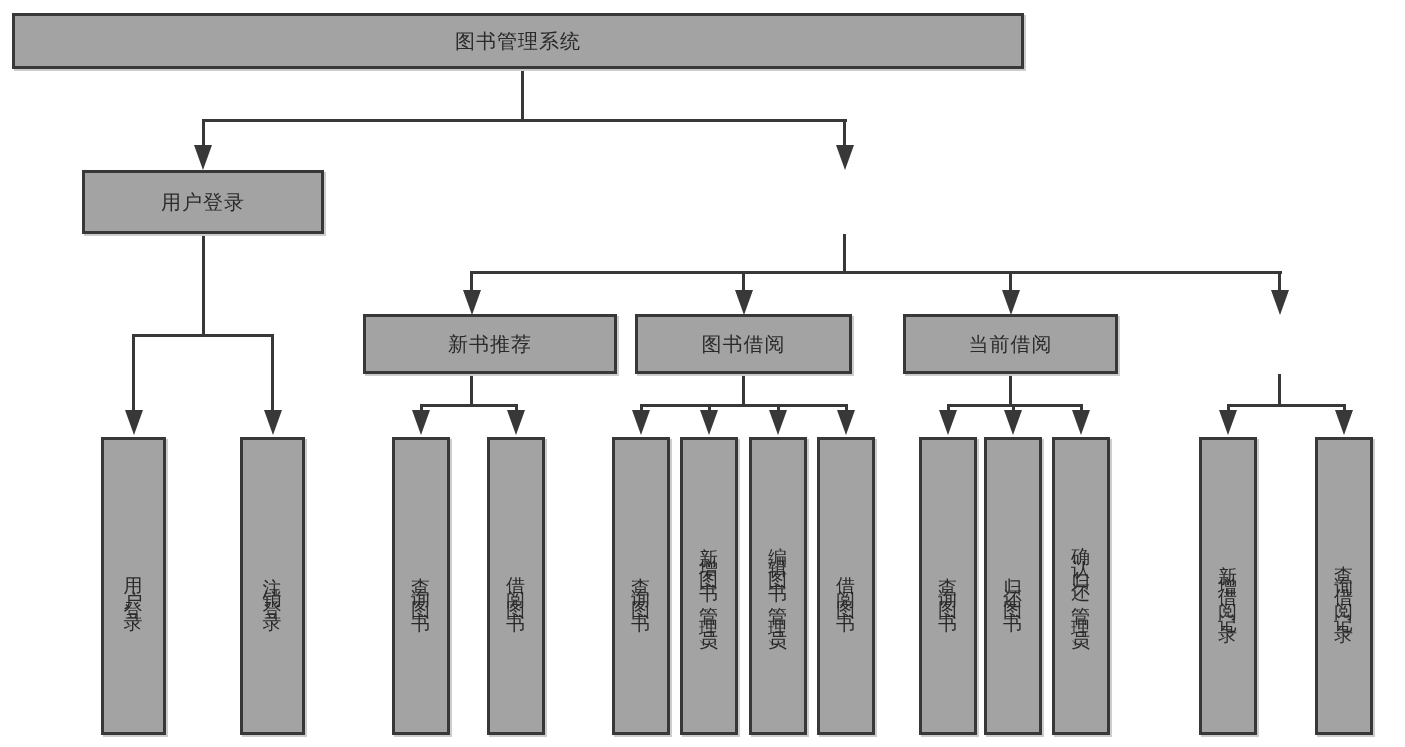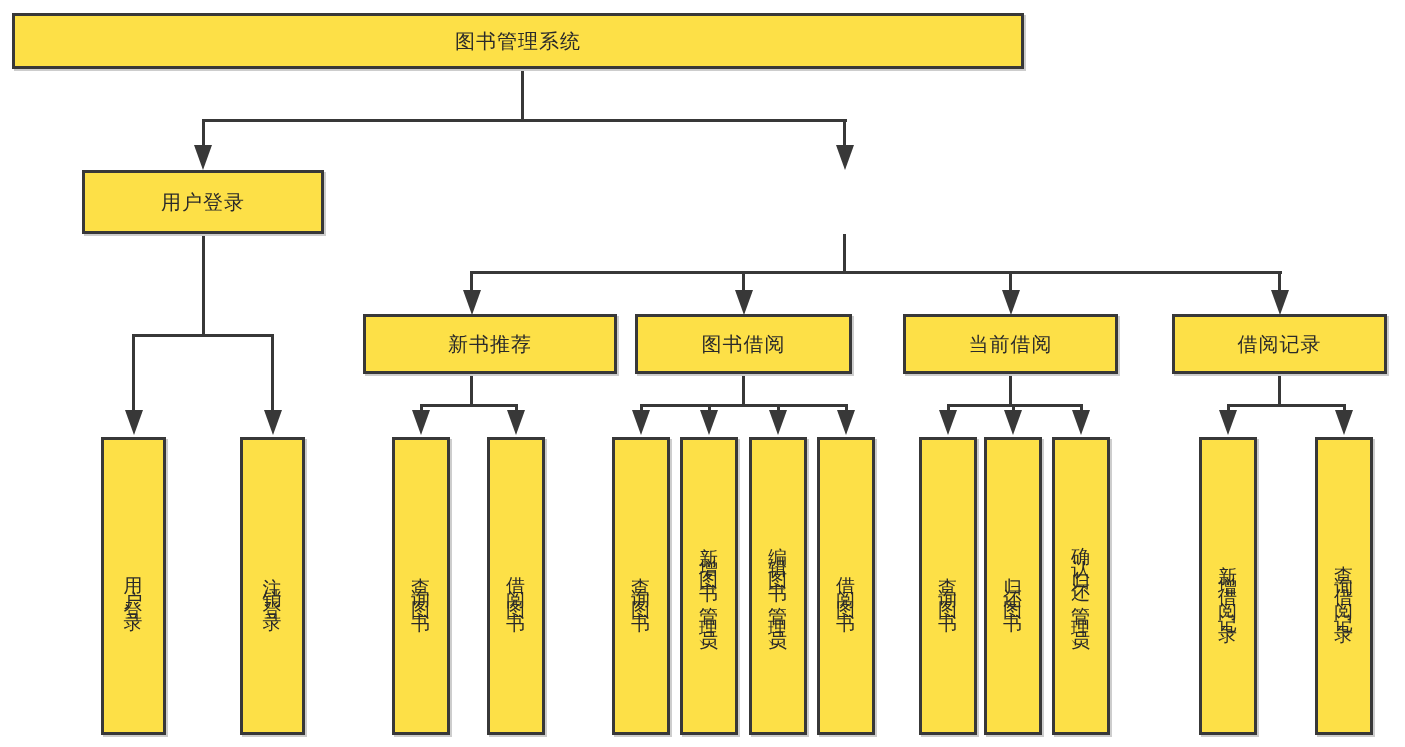--- a/index.html
+++ b/index.html
@@ -10,21 +10,21 @@
   }
   #canvas {
     position: relative;
     width: 1405px;
     height: 747px;
     background: #ffffff;
     overflow: hidden;
   }
   .box {
     position: absolute;
-    background: #fde047;
+    background: #a3a3a3;
     border: 3px solid #383838;
     box-shadow: 2px 2px 0 #cdcdcd;
     box-sizing: border-box;
     display: flex;
     align-items: center;
     justify-content: center;
     z-index: 2;
   }
   .hlabel {
     font-size: 20px;
@@ -109,23 +109,20 @@
 
   <div class="box" style="left:363px; top:314px; width:254px; height:60px">
     <span class="hlabel">新书推荐</span>
   </div>
   <div class="box" style="left:903px; top:314px; width:215px; height:60px">
     <span class="hlabel">当前借阅</span>
   </div>
   <div class="box" style="left:635px; top:314px; width:217px; height:60px">
     <span class="hlabel">图书借阅</span>
   </div>
-  <div class="box" style="left:1172px; top:314px; width:215px; height:60px">
-    <span class="hlabel">借阅记录</span>
-  </div>
 
   <div class="vline" style="left:470px; top:374px; height:32px"></div>
   <div class="hline" style="left:420px; top:404px; width:98px"></div>
   <div class="vline" style="left:420px; top:404px; height:10px"></div>
   <div class="arrow" style="left:412px; top:410px"></div>
   <div class="vline" style="left:515px; top:404px; height:10px"></div>
   <div class="arrow" style="left:507px; top:410px"></div>
 
   <div class="vline" style="left:742px; top:374px; height:32px"></div>
   <div class="hline" style="left:640px; top:404px; width:208px"></div>

